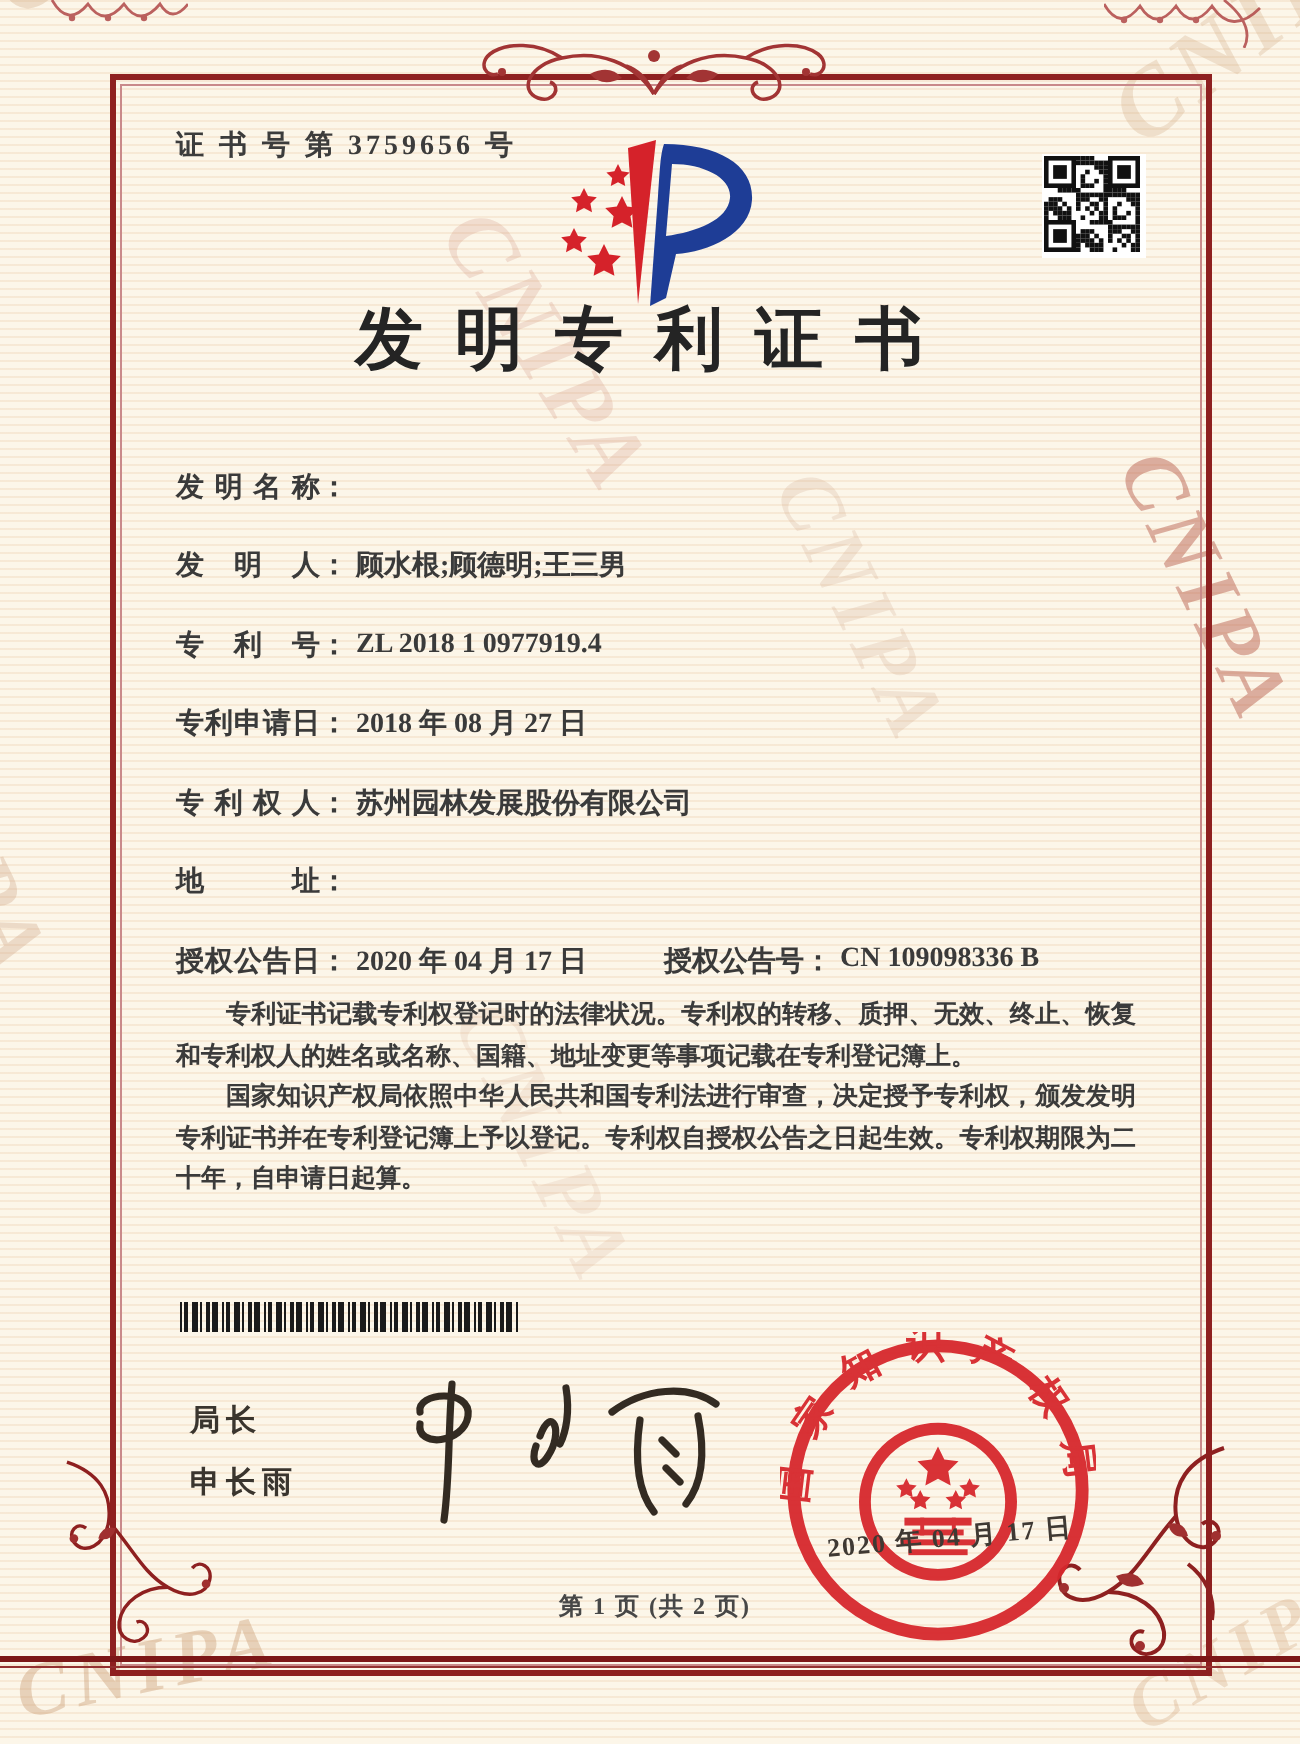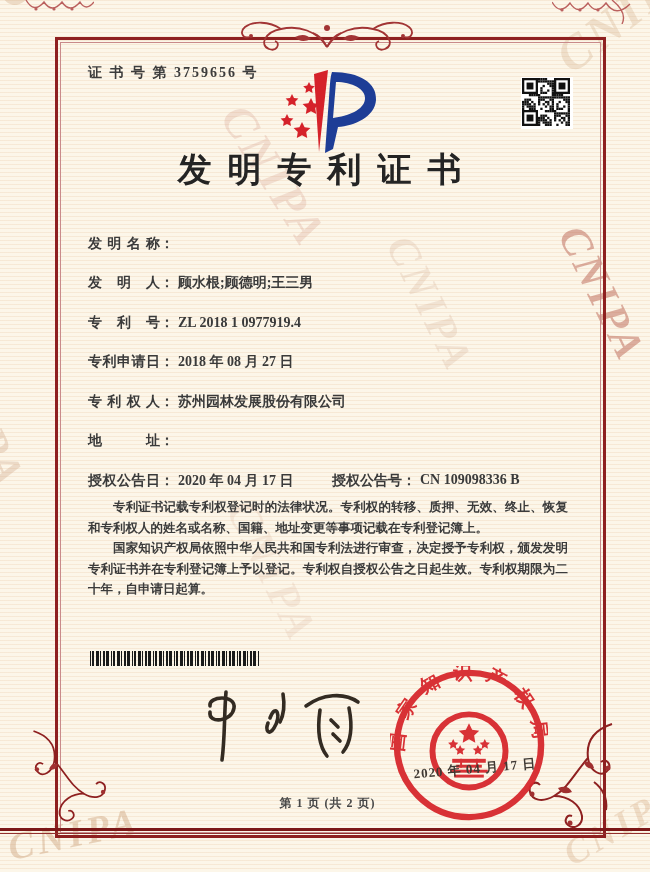--- a/index.html
+++ b/index.html
@@ -426,20 +426,24 @@
         <rect x="147" y="0" width="1" height="15" fill="#1a1a1a"></rect>
         <rect x="149" y="0" width="2" height="15" fill="#1a1a1a"></rect>
         <rect x="153" y="0" width="3" height="15" fill="#1a1a1a"></rect>
         <rect x="157" y="0" width="1" height="15" fill="#1a1a1a"></rect>
         <rect x="160" y="0" width="2" height="15" fill="#1a1a1a"></rect>
         <rect x="163" y="0" width="3" height="15" fill="#1a1a1a"></rect>
         <rect x="168" y="0" width="1" height="15" fill="#1a1a1a"></rect>
       </svg>
   </div>
 
+  <div class="officer">
+    <div>局长</div>
+    <div>申长雨</div>
+  </div>
 
   <svg class="signature" width="190" height="92" viewBox="0 0 190 92">
     <g fill="none" stroke="#332b22" stroke-width="3.6" stroke-linecap="round">
       <path d="M38,16 C36,40 37,62 34,84"></path>
       <path d="M22,30 C20,20 48,18 46,32 C44,46 20,48 22,36"></path>
       <path d="M82,42 C88,26 94,40 86,52 C81,60 77,55 80,47"></path>
       <path d="M95,18 C97,30 95,40 92,46"></path>
       <path d="M118,30 C134,18 156,16 170,26"></path>
       <path d="M132,34 C129,55 131,70 139,80"></path>
       <path d="M161,32 C165,52 163,66 155,76"></path>

